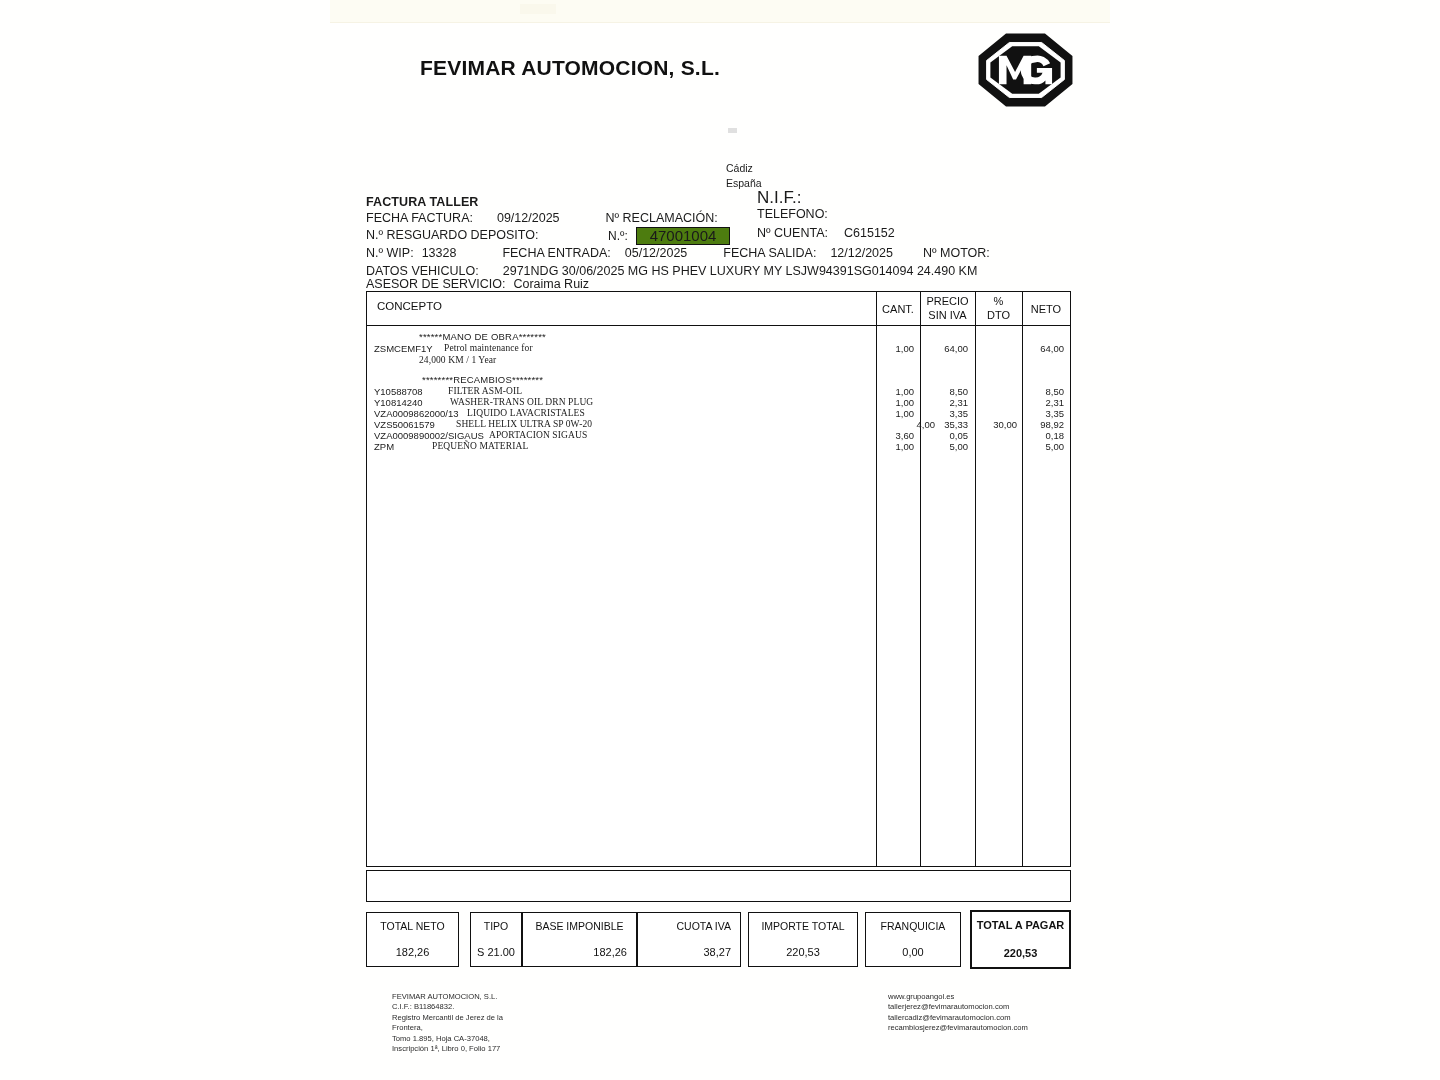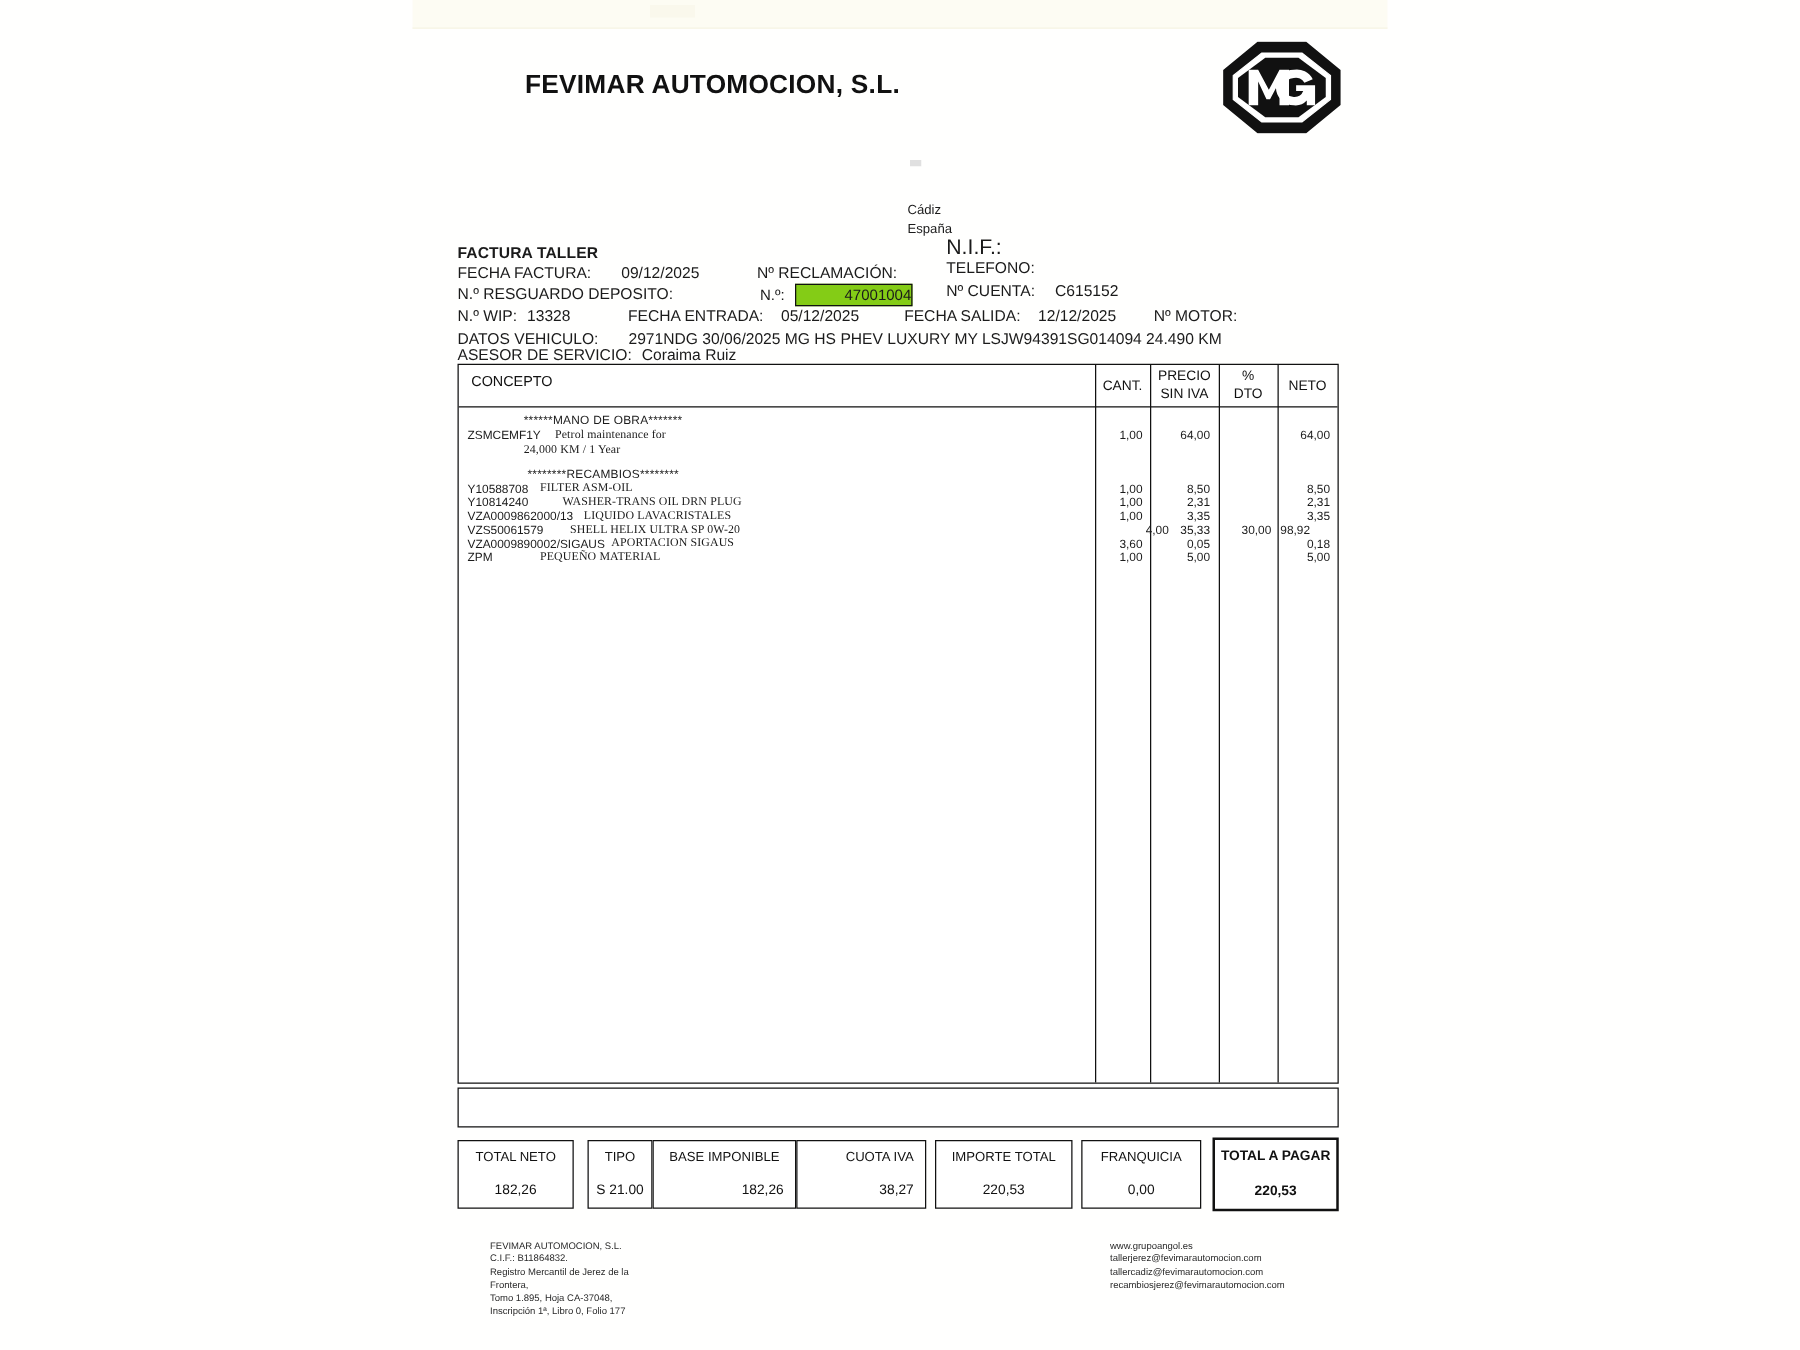--- a/index.html
+++ b/index.html
@@ -107,24 +107,24 @@
   .sp-30 { display: inline-block; width: 30px; }
   .sp-36 { display: inline-block; width: 36px; }
   .sp-46 { display: inline-block; width: 46px; }
   .sp-8  { display: inline-block; width: 8px; }
 
   .num-box {
     position: absolute;
     left: 636px; top: 227px;
     width: 92px; height: 16px;
     border: 1.6px solid #111;
-    font-size: 12px;
-    text-align: right;
+    font-size: 15px;
+    text-align: center;
     line-height: 16px;
-    background: #84cc16;
+    background: #4d7c0f;
   }
   .nlabel { position: absolute; left: 608px; top: 229px; font-size: 12px; }
 
   
   .items-table {
     position: absolute;
     left: 366px; top: 291px;
     width: 705px; height: 576px;
     border: 1.6px solid #111;
     background: #fff;
@@ -331,21 +331,21 @@
         <div class="line-num" style="left:509px; width:38px; top:17px;">1,00</div>
         <div class="line-num" style="left:553px; width:48px; top:17px;">64,00</div>
         <div class="line-num" style="left:608px; width:42px; top:17px;"></div>
         <div class="line-num" style="left:655px; width:42px; top:17px;">64,00</div>
       </div>
 
       <div class="sec-head" style="left:55px; top:48px;">********RECAMBIOS********</div>
 
       <div>
         <div class="line-code" style="left:7px; top:60px;">Y10588708</div>
-        <div class="line-desc" style="left:65px; top:60px;">FILTER ASM-OIL</div>
+        <div class="line-desc" style="left:81px; top:60px;">FILTER ASM-OIL</div>
         <div class="line-num" style="left:509px; width:38px; top:60px;">1,00</div>
         <div class="line-num" style="left:553px; width:48px; top:60px;">8,50</div>
         <div class="line-num" style="left:608px; width:42px; top:60px;"></div>
         <div class="line-num" style="left:655px; width:42px; top:60px;">8,50</div>
       </div>
 
       <div>
         <div class="line-code" style="left:7px; top:71px;">Y10814240</div>
         <div class="line-desc" style="left:83px; top:71px;">WASHER-TRANS OIL DRN PLUG</div>
         <div class="line-num" style="left:509px; width:38px; top:71px;">1,00</div>
@@ -362,21 +362,21 @@
         <div class="line-num" style="left:608px; width:42px; top:82px;"></div>
         <div class="line-num" style="left:655px; width:42px; top:82px;">3,35</div>
       </div>
 
       <div>
         <div class="line-code" style="left:7px; top:93px;">VZS50061579</div>
         <div class="line-desc" style="left:89px; top:93px;">SHELL HELIX ULTRA SP 0W-20</div>
         <div class="line-num" style="left:506px; width:38px; top:93px;margin-left:24px;">4,00</div>
         <div class="line-num" style="left:553px; width:48px; top:93px;">35,33</div>
         <div class="line-num" style="left:608px; width:42px; top:93px;">30,00</div>
-        <div class="line-num" style="left:628px; width:42px; top:93px;padding-left:11px;">98,92</div>
+        <div class="line-num" style="left:655px; width:42px; top:93px;">98,92</div>
       </div>
 
       <div>
         <div class="line-code" style="left:7px; top:104px;">VZA0009890002/SIGAUS</div>
         <div class="line-desc" style="left:122px; top:104px;">APORTACION SIGAUS</div>
         <div class="line-num" style="left:509px; width:38px; top:104px;">3,60</div>
         <div class="line-num" style="left:553px; width:48px; top:104px;">0,05</div>
         <div class="line-num" style="left:608px; width:42px; top:104px;"></div>
         <div class="line-num" style="left:655px; width:42px; top:104px;">0,18</div>
       </div>

